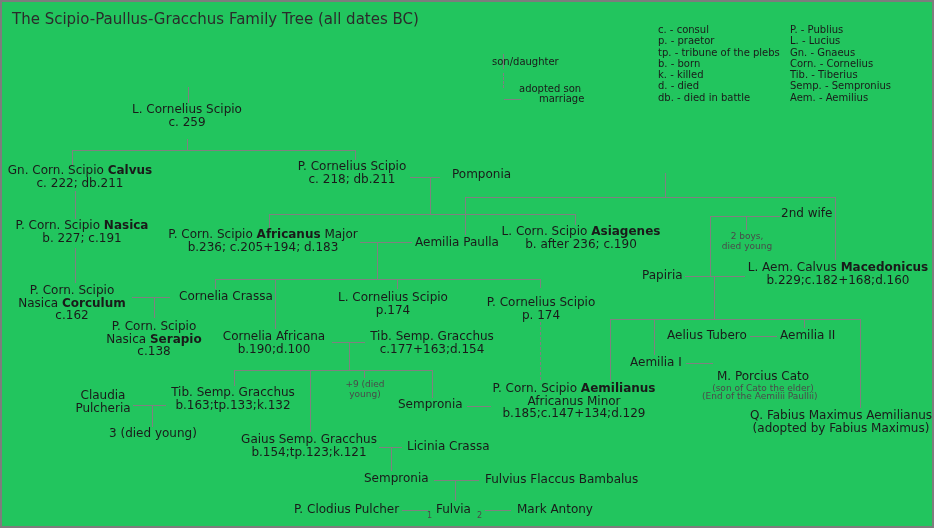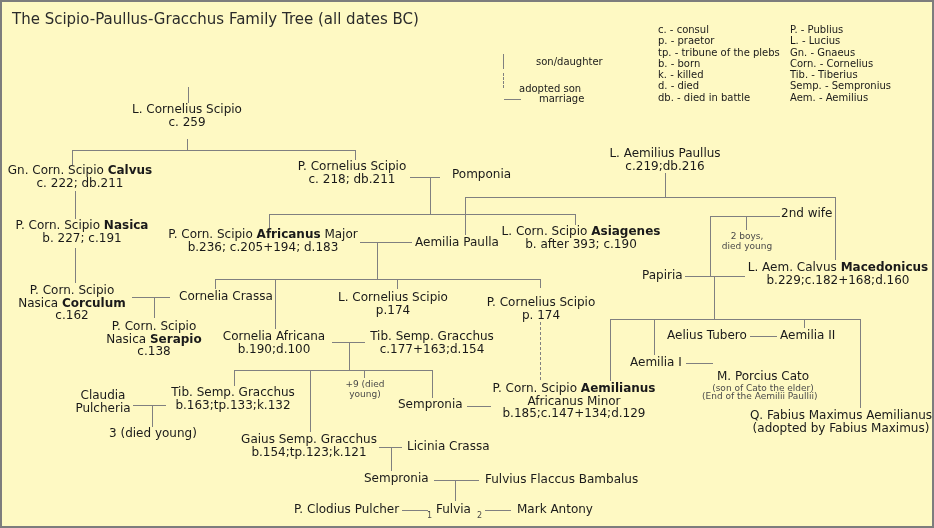--- a/index.html
+++ b/index.html
@@ -1,18 +1,18 @@
 <!DOCTYPE html>
 <html><head>
 <meta charset="utf-8">
 <style>
   html,body{margin:0;padding:0;background:#fff;}
   .canvas{
     position:relative;width:934px;height:528px;box-sizing:border-box;
-    background:#fef9c3;border:2px solid #7d7d7d;overflow:hidden;
+    background:#22c55e;border:2px solid #7d7d7d;overflow:hidden;
     font-family:"DejaVu Sans","Liberation Sans",sans-serif;color:#1a1a1a;
   }
   .title{position:absolute;left:10px;top:8px;font-size:15px;color:#2b2b2b;white-space:nowrap;}
   .node{position:absolute;font-size:12px;line-height:12.5px;white-space:nowrap;}
   .c{text-align:center;}
   .node b{font-weight:bold;}
   .sm{font-size:9px;line-height:10px;color:#4a4a4a;}
   .sub{position:absolute;font-size:8px;line-height:8px;color:#4a4a4a;}
   .hl{position:absolute;height:1px;background:#808080;}
   .vl{position:absolute;width:1px;background:#808080;}
@@ -20,21 +20,21 @@
   .leg{position:absolute;font-size:10px;line-height:11.3px;white-space:nowrap;color:#1a1a1a;}
 </style>
 </head>
 <body>
 
 <div class="canvas">
 
   <div class="title">The Scipio-Paullus-Gracchus Family Tree (all dates BC)</div>
 
   <div class="vl" style="left:501px;top:52px;height:15px"></div>
-  <div class="leg" style="left:534px;top:54px">son/daughter</div>
+  <div class="leg" style="left:490px;top:54px">son/daughter</div>
   <div class="vd" style="left:501px;top:71px;height:15px"></div>
   <div class="leg" style="left:517px;top:81px">adopted son</div>
   <div class="hl" style="left:502px;top:97px;width:17px"></div>
   <div class="leg" style="left:537px;top:91px">marriage</div>
 
   <div class="leg" style="left:656px;top:22px">
     <div>c. - consul</div>
     <div>p. - praetor</div>
     <div>tp. - tribune of the plebs</div>
     <div>b. - born</div>
@@ -119,40 +119,36 @@
     <div>c. 222; db.211</div>
   </div>
 
   <div class="node c" style="left:270px;top:158px;width:160px">
     <div>P. Cornelius Scipio</div>
     <div>c. 218; db.211</div>
   </div>
 
   <div class="node" style="left:450px;top:166px">Pomponia</div>
 
-  <div class="node c" style="left:583px;top:145px;width:160px">
-    <div>L. Aemilius Paullus</div>
-    <div>c.219;db.216</div>
-  </div>
 
   <div class="node c" style="left:-5px;top:217px;width:170px">
     <div><span>P. Corn. Scipio </span><b>Nasica</b></div>
     <div>b. 227; c.191</div>
   </div>
 
   <div class="node c" style="left:161px;top:226px;width:200px">
     <div><span>P. Corn. Scipio </span><b>Africanus</b><span> Major</span></div>
     <div>b.236; c.205+194; d.183</div>
   </div>
 
   <div class="node" style="left:413px;top:234px">Aemilia Paulla</div>
 
   <div class="node c" style="left:489px;top:223px;width:180px">
     <div><span>L. Corn. Scipio </span><b>Asiagenes</b></div>
-    <div>b. after 393; c.190</div>
+    <div>b. after 236; c.190</div>
   </div>
 
   <div class="node" style="left:779px;top:205px">2nd wife</div>
 
   <div class="node c sm" style="left:705px;top:229px;width:80px">
     <div>2 boys,</div>
     <div>died young</div>
   </div>
 
   <div class="node c" style="left:10px;top:282px;width:120px">

